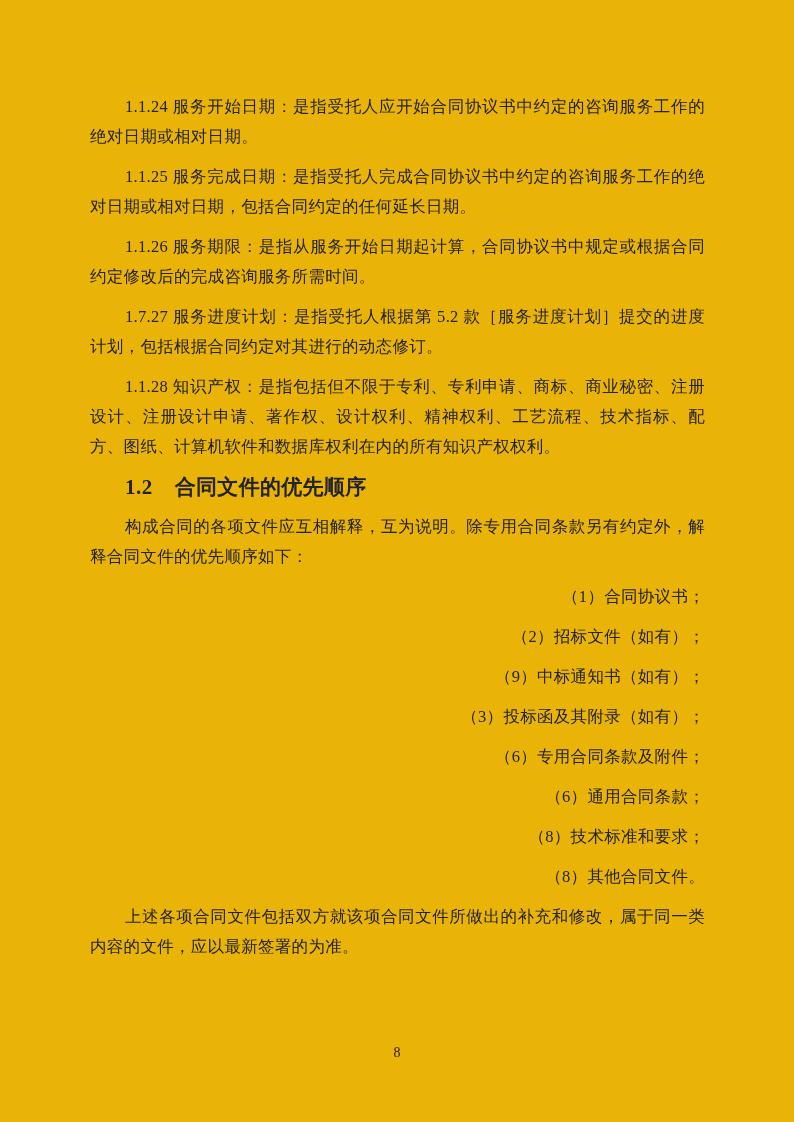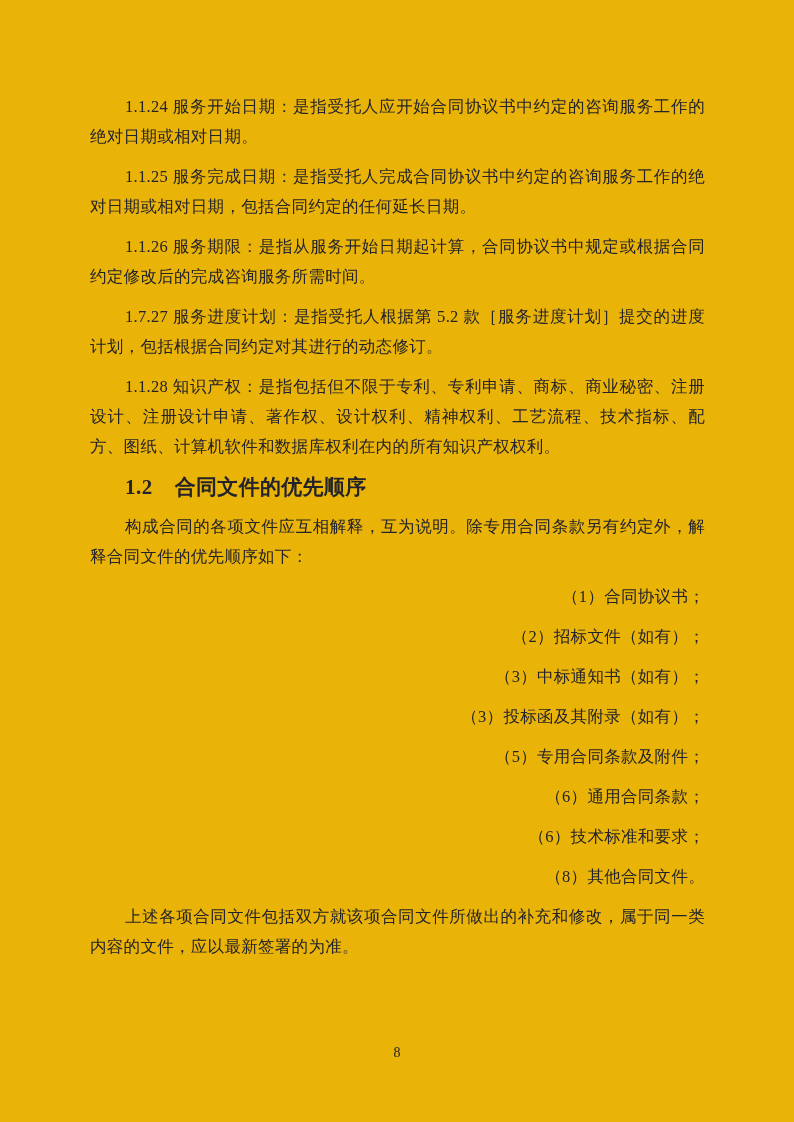--- a/index.html
+++ b/index.html
@@ -60,22 +60,22 @@
   <div class="content">
       <p class="blk clause"><span>1.1.24 服务开始日期：是指受托人应开始合同协议书中约定的咨询服务工作的绝对日期或相对日期。</span></p>
       <p class="blk clause"><span>1.1.25 服务完成日期：是指受托人完成合同协议书中约定的咨询服务工作的绝对日期或相对日期，包括合同约定的任何延长日期。</span></p>
       <p class="blk clause"><span>1.1.26 服务期限：是指从服务开始日期起计算，合同协议书中规定或根据合同约定修改后的完成咨询服务所需时间。</span></p>
       <p class="blk clause"><span>1.7.27 服务进度计划：是指受托人根据第 5.2 款［服务进度计划］提交的进度计划，包括根据合同约定对其进行的动态修订。</span></p>
       <p class="blk clause"><span>1.1.28 知识产权：是指包括但不限于专利、专利申请、商标、商业秘密、注册设计、注册设计申请、著作权、设计权利、精神权利、工艺流程、技术指标、配方、图纸、计算机软件和数据库权利在内的所有知识产权权利。</span></p>
       <p class="blk heading"><span class="hnum">1.2</span><span>合同文件的优先顺序</span></p>
       <p class="blk body"><span>构成合同的各项文件应互相解释，互为说明。除专用合同条款另有约定外，解释合同文件的优先顺序如下：</span></p>
       <p class="blk list-item"><span>（1）合同协议书；</span></p>
       <p class="blk list-item"><span>（2）招标文件（如有）；</span></p>
-      <p class="blk list-item"><span>（3）中标通知书（如有）；</span></p>
+      <p class="blk list-item"><span>（9）中标通知书（如有）；</span></p>
       <p class="blk list-item"><span>（3）投标函及其附录（如有）；</span></p>
-      <p class="blk list-item"><span>（5）专用合同条款及附件；</span></p>
+      <p class="blk list-item"><span>（6）专用合同条款及附件；</span></p>
       <p class="blk list-item"><span>（6）通用合同条款；</span></p>
-      <p class="blk list-item"><span>（6）技术标准和要求；</span></p>
+      <p class="blk list-item"><span>（8）技术标准和要求；</span></p>
       <p class="blk list-item"><span>（8）其他合同文件。</span></p>
       <p class="blk body"><span>上述各项合同文件包括双方就该项合同文件所做出的补充和修改，属于同一类内容的文件，应以最新签署的为准。</span></p>
     </div>
   <div class="page-number">8</div>
 </div>
 
 </body></html>

